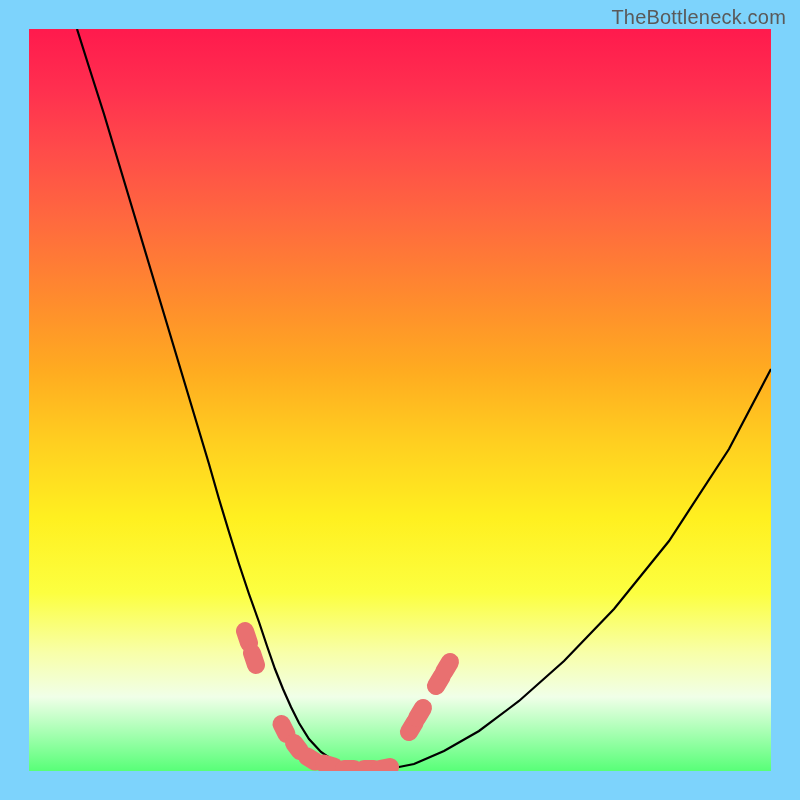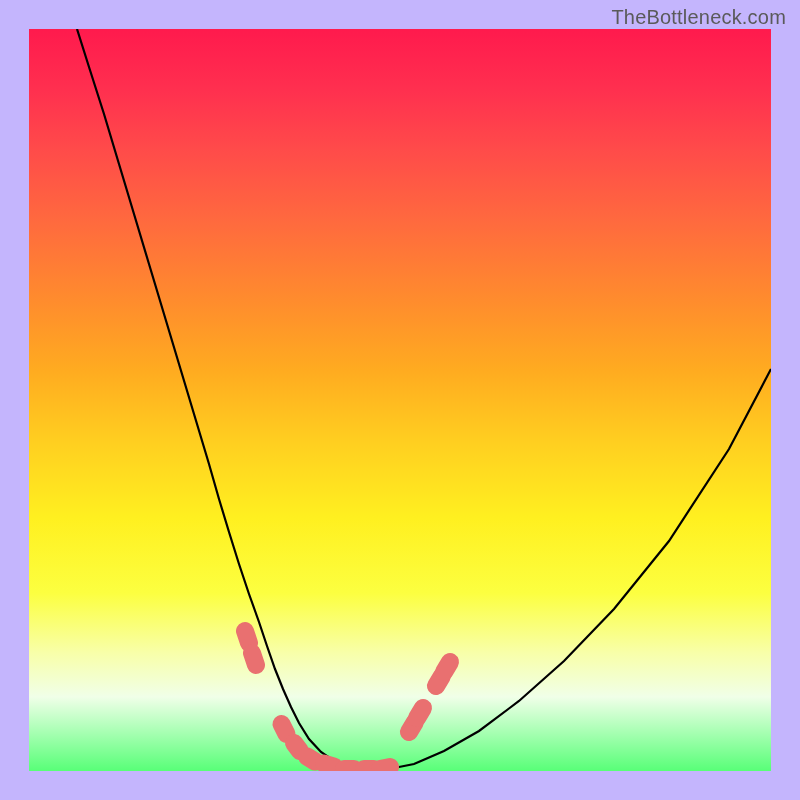--- a/index.html
+++ b/index.html
@@ -9,21 +9,21 @@
     height: 800px;
     background: #000;
     font-family: Arial, Helvetica, sans-serif;
     overflow: hidden;
   }
   .frame {
     position: absolute;
     top: 0; left: 0;
     width: 800px;
     height: 800px;
-    background: #c4b5fd;
+    background: #7dd3fc;
   }
   .plot-area {
     position: absolute;
     top: 29px;
     left: 29px;
     width: 742px;
     height: 742px;
     overflow: hidden;
   }
   .gradient-bg {

